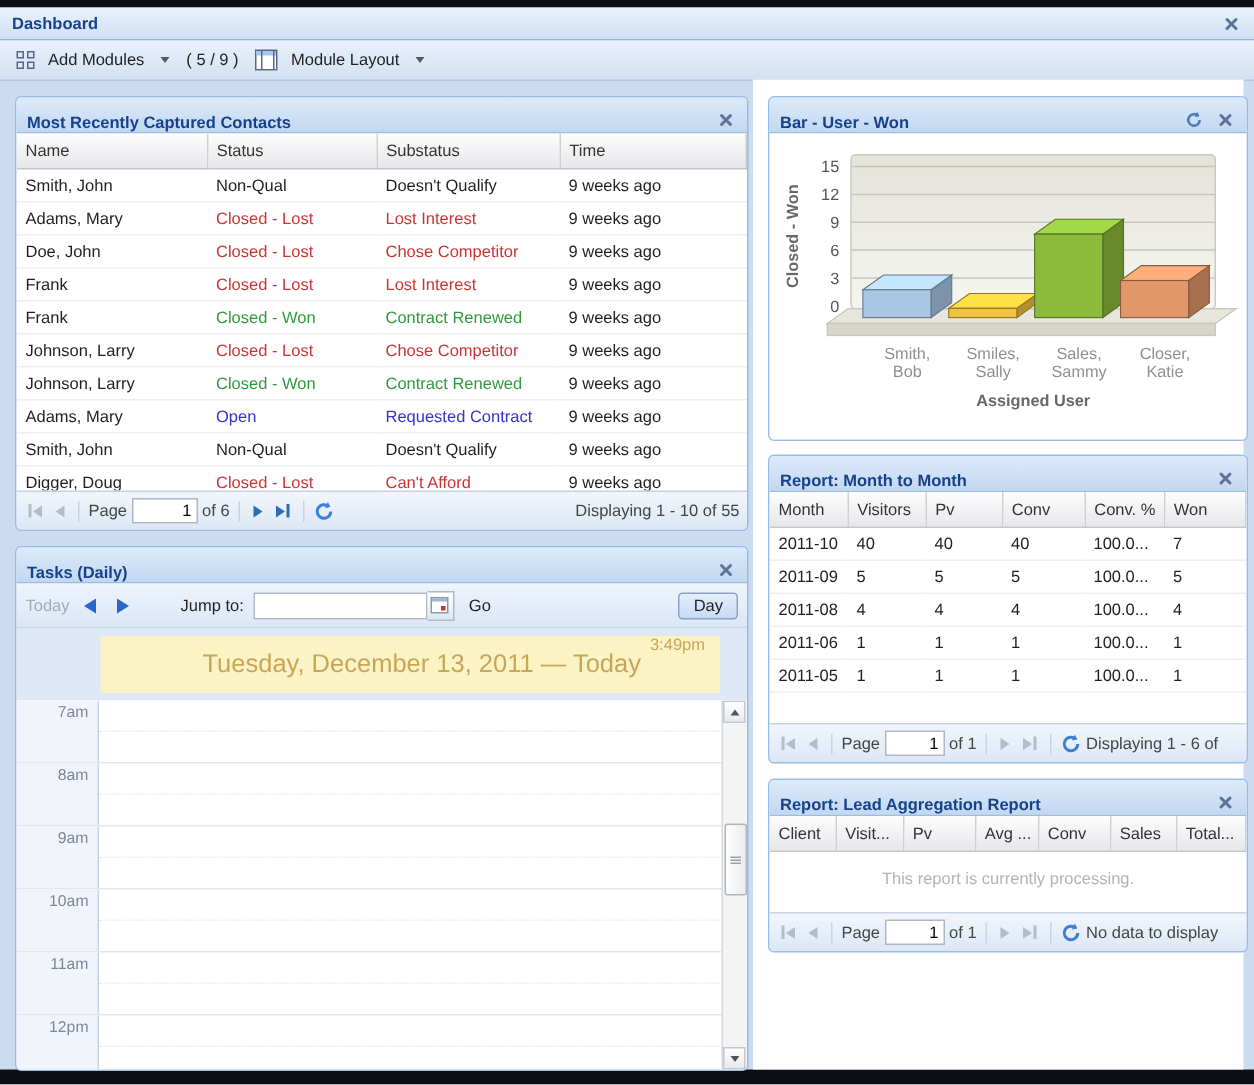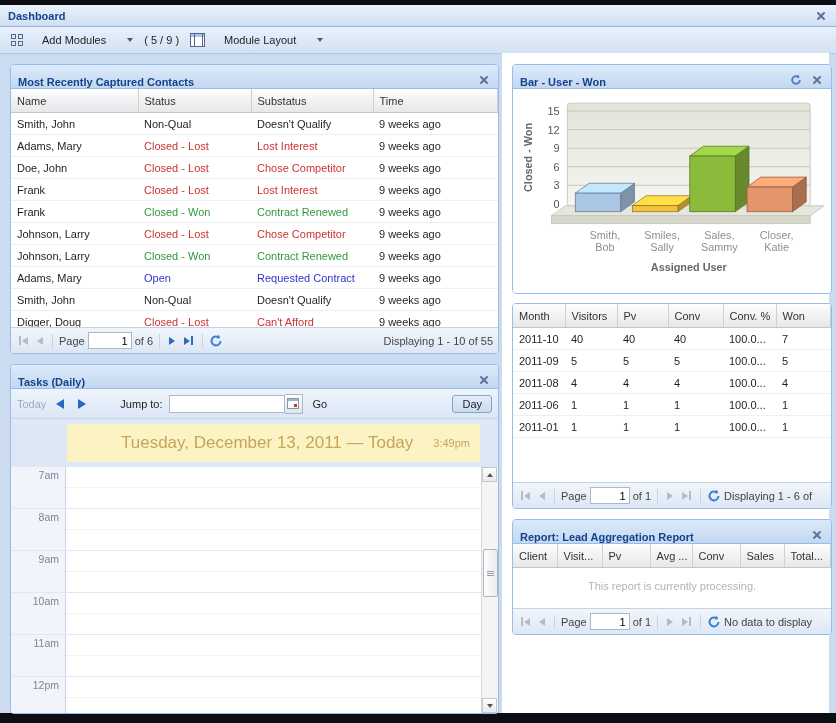--- a/index.html
+++ b/index.html
@@ -10,21 +10,21 @@
   
   .tabbar{height:21px;background:linear-gradient(#eaf2fc,#cfdff3);border-bottom:1px solid #8db2e3;
           display:flex;align-items:center;padding:0 8px}
   .tabtitle{font-weight:bold;color:#15428b}
   .spacer{flex:1}
   .xbtn{width:15px;height:15px;display:flex;align-items:center;justify-content:center;cursor:pointer;border-radius:2px}
 
   
   .toolbar{height:26px;background:linear-gradient(#e9f1fb,#d2e1f3);border-bottom:1px solid #aec7e4;
            display:flex;align-items:center;padding:0 6px;gap:6px}
-  .tbtn{display:flex;align-items:center;gap:19px;padding:2px 5px;border-radius:3px;cursor:pointer;color:#222}
+  .tbtn{display:flex;align-items:center;gap:9px;padding:2px 5px;border-radius:3px;cursor:pointer;color:#222}
   .caret{width:0;height:0;border-left:3px solid transparent;border-right:3px solid transparent;border-top:4px solid #4a5a70;margin-left:2px}
   .icon-grid{width:12px;height:12px;display:grid;grid-template-columns:5px 5px;grid-template-rows:5px 5px;gap:2px}
   .icon-grid i{border:1px solid #56688a;background:#dfe9f7;display:block}
   .icon-cols{width:13px;height:12px;border:1px solid #56688a;background:#fff;position:relative}
   .icon-cols::before{content:"";position:absolute;left:0;right:0;top:0;height:3px;background:#a8c6ec}
   .icon-cols::after{content:"";position:absolute;top:0;bottom:0;left:3px;width:7px;border-left:1px solid #56688a;border-right:1px solid #56688a}
   .count{color:#222}
 
   
   .main{position:absolute;left:0;top:48px;width:836px;height:660px}
@@ -68,21 +68,21 @@
   .jumpinput{width:108px;height:16px;border:1px solid #b0b8c8;font-size:11px;padding:0 3px;font-family:inherit}
   .trigger{width:17px;height:18px;border:1px solid #b0b8c8;border-left:none;background:linear-gradient(#fff,#dde6f2);
            display:flex;align-items:center;justify-content:center;cursor:pointer}
   .cal-ic{width:10px;height:9px;border:1px solid #8a97a8;background:#fff;position:relative}
   .cal-ic::before{content:"";position:absolute;left:0;right:0;top:0;height:2px;background:#9fb4d4}
   .cal-ic::after{content:"";position:absolute;right:1px;bottom:1px;width:3px;height:3px;background:#c0392b}
   .daybtn{margin-left:auto;border:1px solid #89a3c6;background:linear-gradient(#e4eefb,#c9daf1);
           padding:2px 9px;border-radius:3px;color:#223;cursor:pointer}
   .allday{flex:0 0 48px;background:#dde7f6;position:relative}
   .banner{position:absolute;left:56px;right:18px;top:5px;height:38px;background:#fcf3c5;
-          display:flex;align-items:center;justify-content:flex-end;padding-right:10px;gap:20px}
+          display:flex;align-items:flex-start;justify-content:flex-end;padding-right:10px;gap:6px}
   .banner .bdate{color:#c7a559;font-size:17px;line-height:38px}
   .banner .btime{color:#c7a559;font-size:11px}
   .dayarea{flex:1;position:relative;background:#fff;overflow:hidden}
   .dayrows{position:absolute;left:0;top:0;right:16px;bottom:0}
   .hrow{height:41px;border-bottom:1px solid #e1e6ef;display:flex;position:relative}
   .hgut{width:55px;background:#f1f5fb;border-right:1px solid #c9d5e6;text-align:right;
         padding:2px 6px 0 0;color:#7d8694;font-size:10.5px;box-sizing:border-box}
   .hcell{flex:1;position:relative}
   .hhalf{position:absolute;left:0;right:0;top:20px;border-top:1px dotted #e4e9f1}
   
@@ -415,20 +415,31 @@
               <rect x="232" y="94.93333333333334" width="46" height="25.066666666666666" fill="#e2966a" stroke="rgb(136,90,64)" stroke-width="0.75"></rect>
               <text x="262" y="148" text-anchor="middle" fill="#8f8f8f" font-size="11" font-family="Liberation Sans,sans-serif">Closer,</text>
               <text x="262" y="160" text-anchor="middle" fill="#8f8f8f" font-size="11" font-family="Liberation Sans,sans-serif">Katie</text>
               <text x="173" y="180" text-anchor="middle" fill="#67676b" font-size="11" font-weight="bold" font-family="Liberation Sans,sans-serif">Assigned User</text>
               <text x="14" y="65" text-anchor="middle" fill="#67676b" font-size="11" font-weight="bold" transform="rotate(-90 14 65)" font-family="Liberation Sans,sans-serif">Closed - Won</text>
             </svg>
         </div>
       </div>
 
       <div class="panel" style="left:512px;top:250px;width:318px;height:204px">
+        <div class="phdr">
+          <span class="ptitle">Report: Month to Month</span>
+          <span class="ptools">
+            <span class="tool">
+              <svg class="xicon" width="10" height="10" viewBox="0 0 10 10">
+                  <line x1="2" y1="2" x2="8" y2="8"></line>
+                  <line x1="8" y1="2" x2="2" y2="8"></line>
+                </svg>
+            </span>
+          </span>
+        </div>
         <div class="gridwrap">
           <table class="grid">
             <colgroup>
                 <col style="width:52px">
                 <col style="width:52px">
                 <col style="width:51px">
                 <col style="width:55px">
                 <col style="width:53px">
                 <col>
               </colgroup>
@@ -469,21 +480,21 @@
               </tr>
                 <tr>
                 <td>2011-06</td>
                 <td>1</td>
                 <td>1</td>
                 <td>1</td>
                 <td>100.0...</td>
                 <td>1</td>
               </tr>
                 <tr>
-                <td>2011-01</td>
+                <td>2011-05</td>
                 <td>1</td>
                 <td>1</td>
                 <td>1</td>
                 <td>100.0...</td>
                 <td>1</td>
               </tr>
               </tbody>
           </table>
         </div>
         <div class="pager">

